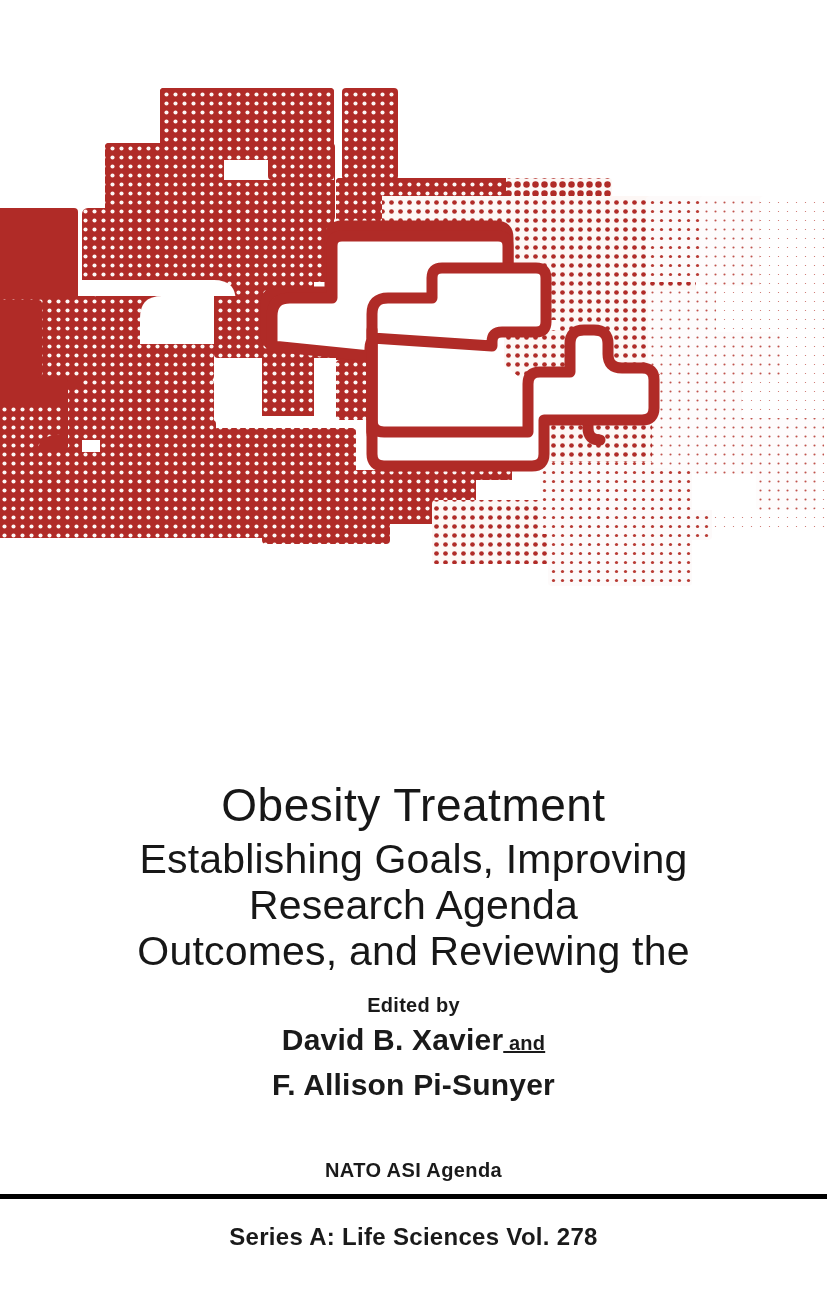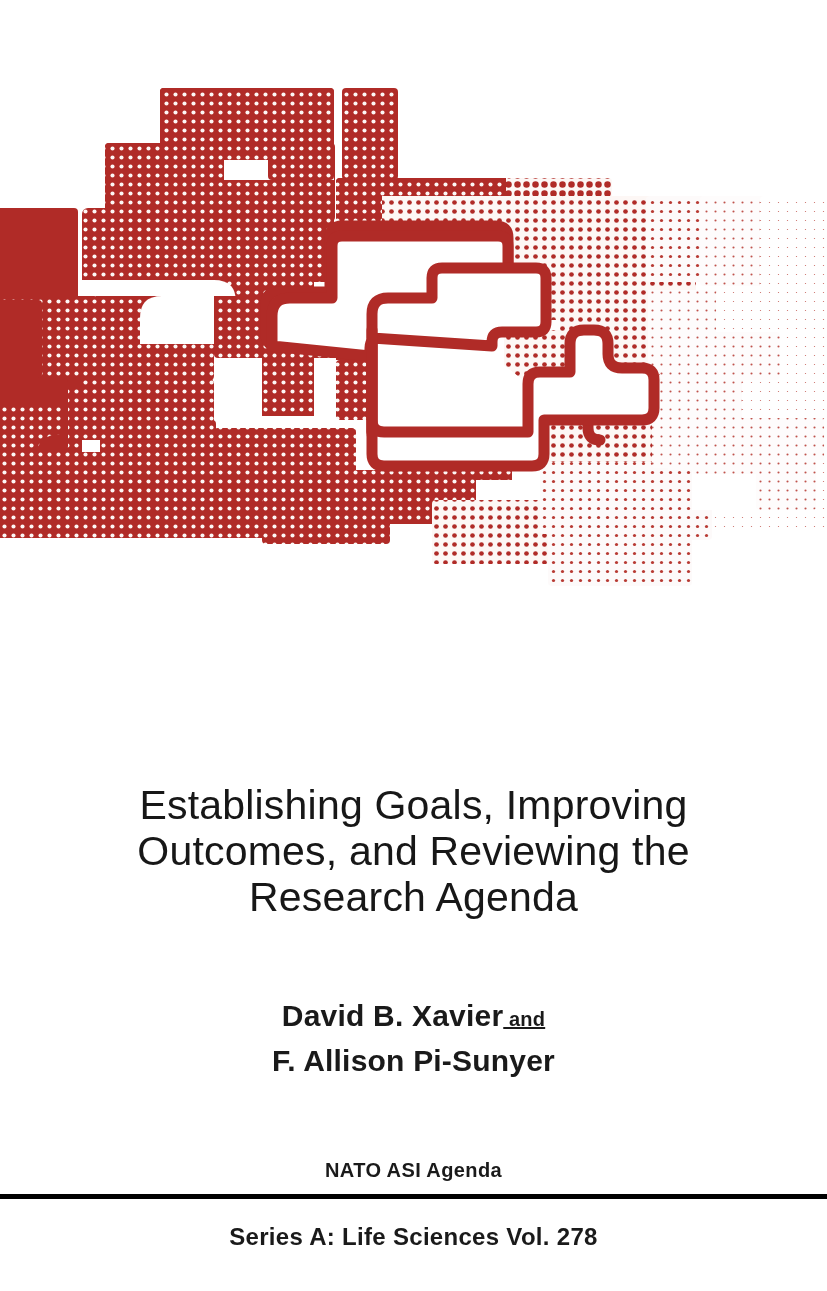--- a/index.html
+++ b/index.html
@@ -309,28 +309,30 @@
                q0,10 -10,10 h-34 q-10,0 -10,10 v4 z"></path>
 
       <path d="M372,330 v90 q0,12 12,12 h144 v-48 q0,-12 12,-12 h30 v-28 q0,-14 14,-14
                h10 q14,0 14,14 v10 q0,14 14,14 h20 q12,0 12,12 v28 q0,12 -12,12 h-98 v34
                q0,12 -12,12 h-148 q-12,0 -12,-12 v-112 z"></path>
     </g>
   </svg>
 </div>
 
 <div id="title-block">
+  <h1 class="main-title">Obesity Treatment</h1>
   <div class="subtitle">
     <span>Establishing Goals, Improving</span>
+    <span>Research Agenda</span>
     <span>Outcomes, and Reviewing the</span>
-    <span>Research Agenda</span>
   </div>
 </div>
 
 <div id="editors-block">
+  <p class="edited-by">Edited by</p>
   <p class="editor-line">
     <span>David B. Xavier</span><span class="conj">&nbsp;</span><span class="conj">and</span>
   </p>
   <p class="editor-line">
     <span>F. Allison Pi-Sunyer</span>
   </p>
 </div>
 
 <div id="series-block">
   <p class="series-name">NATO ASI Agenda</p>

